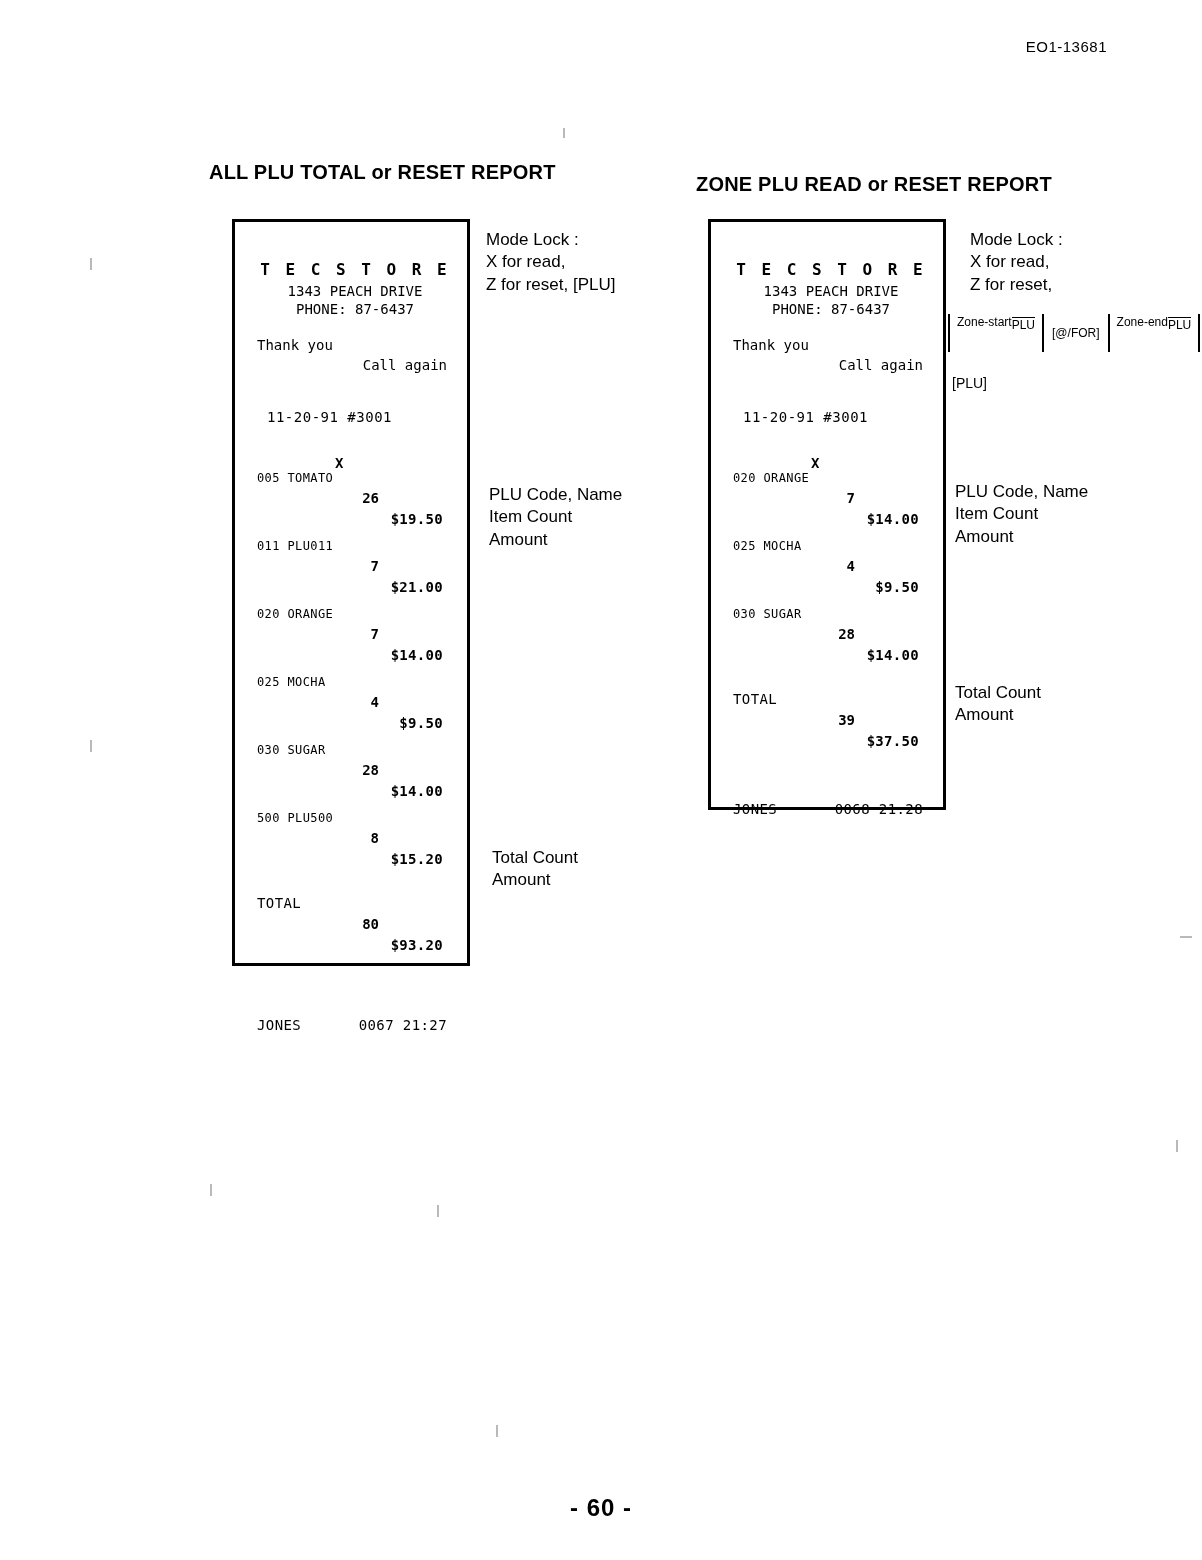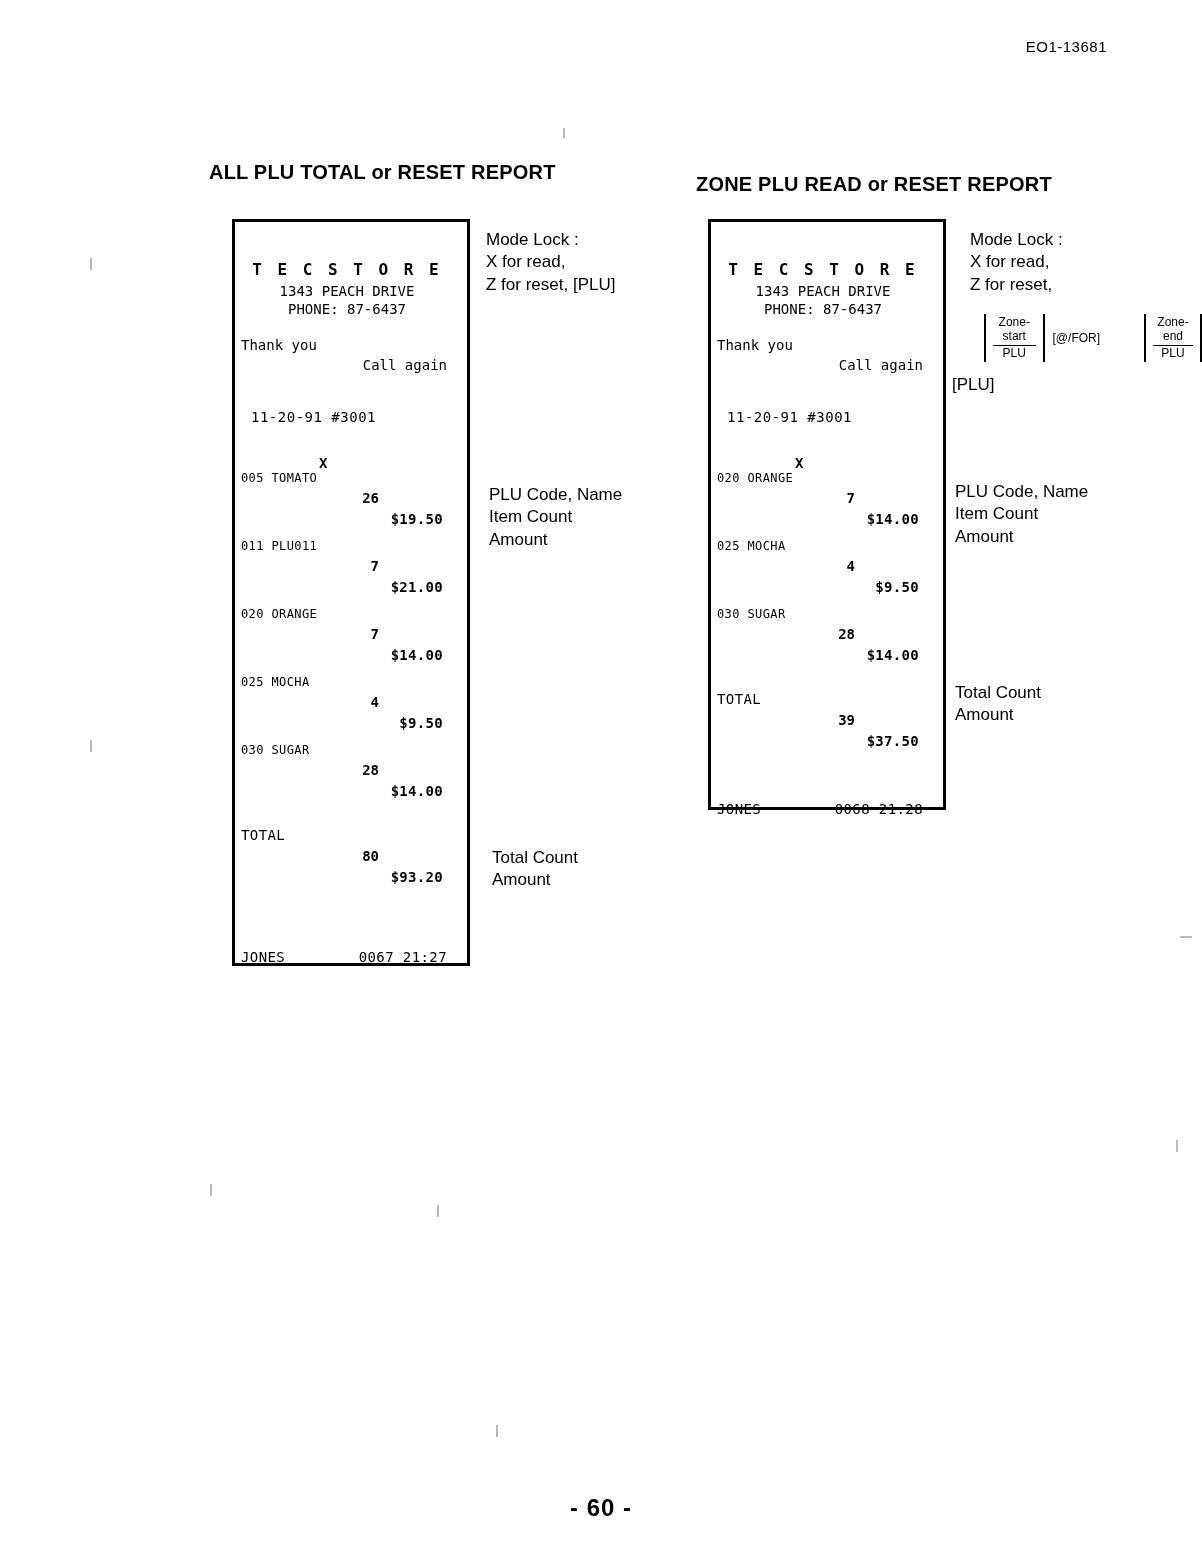--- a/index.html
+++ b/index.html
@@ -50,21 +50,21 @@
     width: 238px;
     height: 747px;
   }
   #receipt-zone {
     left: 708px;
     top: 219px;
     width: 238px;
     height: 591px;
   }
 
-  .r-inner { padding: 40px 14px 0 6px; }
+  .r-inner { padding: 40px 14px 0 22px; }
 
   .store-name {
     text-align: center;
     font-size: 16px;
     font-weight: bold;
     letter-spacing: 3px;
     font-family: "DejaVu Sans Mono", monospace;
   }
   .store-addr {
     text-align: center;
@@ -160,44 +160,42 @@
     align-items: stretch;
     font-size: 12px;
   }
   .key {
     border-left: 2px solid #000;
     border-right: 2px solid #000;
     padding: 2px 7px;
     text-align: center;
     line-height: 1.15;
     display: flex;
-    flex-direction: column;
     justify-content: flex-start;
     min-height: 34px;
-    margin-left: 36px;
   }
   .key .k-top { display: block; }
   .key .k-bot {
     display: block;
     border-top: 1.5px solid #000;
     margin-top: 1px;
     padding-top: 1px;
   }
   .key-mid {
     border: none;
     padding: 2px 8px;
     display: flex;
     align-items: center;
     font-size: 12px;
   }
   #plu-key-zone {
     position: absolute;
     left: 952px;
     top: 375px;
-    font-size: 17px;
+    font-size: 14px;
   }
 
   .page-num {
     position: absolute;
     left: 0;
     right: 0;
     bottom: 38px;
     text-align: center;
     font-size: 24px;
     font-weight: bold;
@@ -246,20 +244,25 @@
     </div>
     <div class="plu-block">
       <div class="plu-name">025  MOCHA</div>
       <div class="plu-count">4</div>
       <div class="plu-amount">$9.50</div>
     </div>
     <div class="plu-block">
       <div class="plu-name">030  SUGAR</div>
       <div class="plu-count">28</div>
       <div class="plu-amount">$14.00</div>
+    </div>
+    <div class="plu-block">
+      <div class="plu-name">500  PLU500</div>
+      <div class="plu-count">8</div>
+      <div class="plu-amount">$15.20</div>
     </div>
 
     <div class="total-block">
       <div class="total-label">TOTAL</div>
       <div class="plu-count">80</div>
       <div class="plu-amount">$93.20</div>
     </div>
 
     <div class="clerk-line" id="clerk-all">
       <span>JONES</span>

